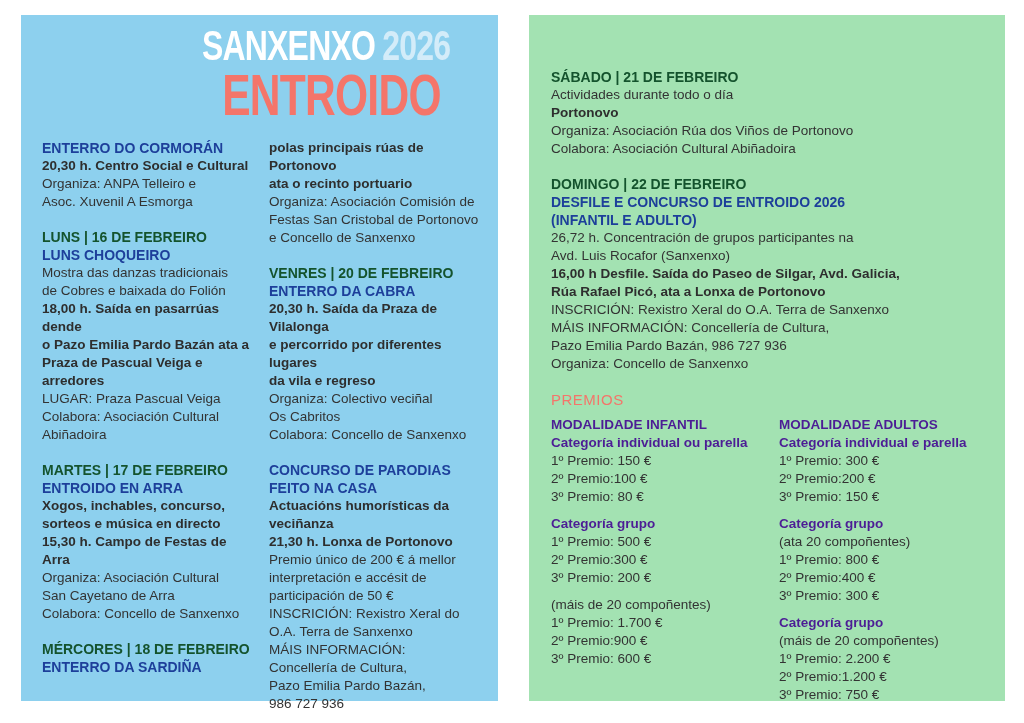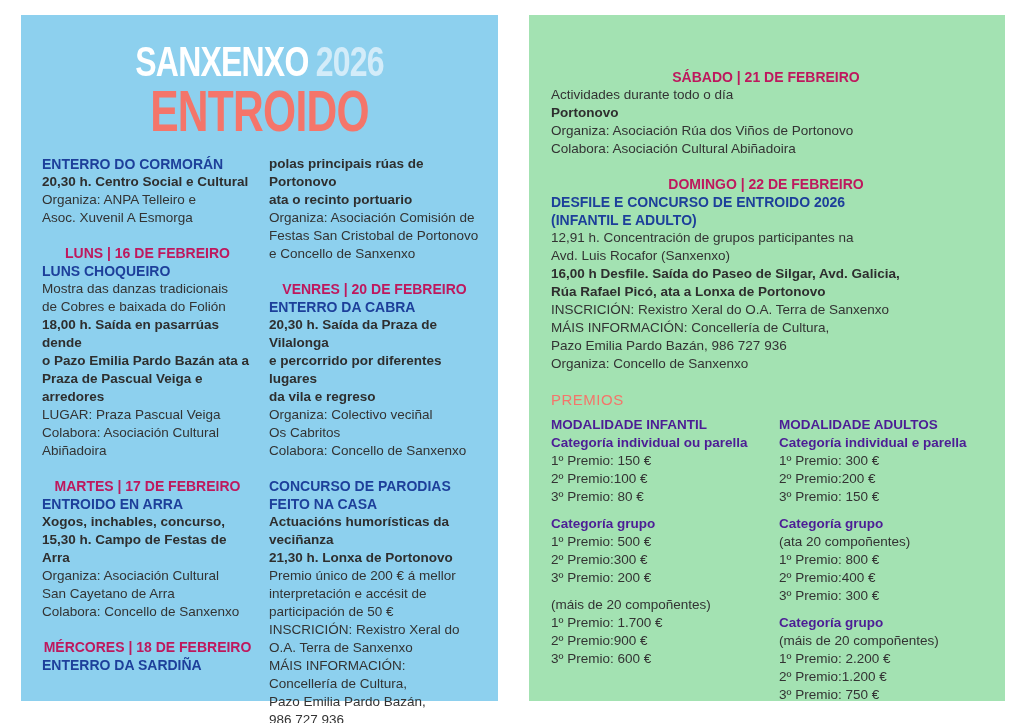--- a/index.html
+++ b/index.html
@@ -7,33 +7,33 @@
     width:1024px; height:723px; background:#ffffff;
     font-family:"Liberation Sans", sans-serif;
     -webkit-font-smoothing:antialiased;
   }
   .page { position:relative; width:1024px; height:723px; background:#ffffff; overflow:hidden; }
   .card { position:absolute; top:15px; height:686px; box-sizing:border-box; }
   .card-blue  { left:21px;  width:477px; background:#8dd0ee; }
   .card-green { left:529px; width:476px; background:#a3e2b2; }
 
   
-  .poster-title { padding-top:24px; text-align:center; }
+  .poster-title { padding-top:8px; text-align:right; }
   .t1 { font-size:40px; font-weight:bold; line-height:1.02; letter-spacing:-1px;
         transform:scale(0.80,1.08); transform-origin:center top; white-space:nowrap; }
   .t1 .w { color:#ffffff; }
   .t1 .y { color:#d3ecf9; margin-left:9px; }
   .t2 { font-size:56px; font-weight:bold; line-height:1; color:#f4756a; letter-spacing:-1px;
         transform:scale(0.76,1.02); transform-origin:center top; margin-top:3px; white-space:nowrap; }
 
   
   .cols { display:flex; gap:16px; padding:0 18px 0 21px; margin-top:16px; }
   .col { width:50%; }
   .block { margin-bottom:17px; }
-  .event-day   { color:#be185d; font-weight:bold; font-size:14px; line-height:18px;text-align:center; }
+  .event-day   { color:#14532d; font-weight:bold; font-size:14px; line-height:18px; }
   .event-title { color:#1d3f9a; font-weight:bold; font-size:14px; line-height:18px; }
   .body-line   { color:#333333; font-size:13.5px; line-height:18px; }
   .body-line.bold { font-weight:bold; color:#2e2e2e; }
 
   
   .rblocks { padding:53px 24px 0 22px; }
   .premios { padding:0 24px 0 22px; }
   .premios-heading { color:#f4756a; font-weight:normal; font-size:15px; letter-spacing:0.5px; line-height:20px; }
   .premio-cols { display:flex; gap:26px; margin-top:6px; }
   .pcol { width:50%; }
@@ -70,20 +70,21 @@
             <div class="body-line bold">o Pazo Emilia Pardo Bazán ata a</div>
             <div class="body-line bold">Praza de Pascual Veiga e arredores</div>
             <div class="body-line">LUGAR: Praza Pascual Veiga</div>
             <div class="body-line">Colabora: Asociación Cultural</div>
             <div class="body-line">Abiñadoira</div>
           </div>
           <div class="block">
             <div class="event-day">MARTES | 17 DE FEBREIRO</div>
             <div class="event-title">ENTROIDO EN ARRA</div>
             <div class="body-line bold">Xogos, inchables, concurso,</div>
+            <div class="body-line bold">sorteos e música en directo</div>
             <div class="body-line bold">15,30 h. Campo de Festas de Arra</div>
             <div class="body-line">Organiza: Asociación Cultural</div>
             <div class="body-line">San Cayetano de Arra</div>
             <div class="body-line">Colabora: Concello de Sanxenxo</div>
           </div>
           <div class="block">
             <div class="event-day">MÉRCORES | 18 DE FEBREIRO</div>
             <div class="event-title">ENTERRO DA SARDIÑA</div>
           </div>
         </div>
@@ -131,21 +132,21 @@
           <div class="event-day">SÁBADO | 21 DE FEBREIRO</div>
           <div class="body-line">Actividades durante todo o día</div>
           <div class="body-line bold">Portonovo</div>
           <div class="body-line">Organiza: Asociación Rúa dos Viños de Portonovo</div>
           <div class="body-line">Colabora: Asociación Cultural Abiñadoira</div>
         </div>
         <div class="block">
           <div class="event-day">DOMINGO | 22 DE FEBREIRO</div>
           <div class="event-title">DESFILE E CONCURSO DE ENTROIDO 2026</div>
           <div class="event-title">(INFANTIL E ADULTO)</div>
-          <div class="body-line">12,91 h. Concentración de grupos participantes na</div>
+          <div class="body-line">26,72 h. Concentración de grupos participantes na</div>
           <div class="body-line">Avd. Luis Rocafor (Sanxenxo)</div>
           <div class="body-line bold">16,00 h Desfile. Saída do Paseo de Silgar, Avd. Galicia,</div>
           <div class="body-line bold">Rúa Rafael Picó, ata a Lonxa de Portonovo</div>
           <div class="body-line">INSCRICIÓN: Rexistro Xeral do O.A. Terra de Sanxenxo</div>
           <div class="body-line">MÁIS INFORMACIÓN: Concellería de Cultura,</div>
           <div class="body-line">Pazo Emilia Pardo Bazán, 986 727 936</div>
           <div class="body-line">Organiza: Concello de Sanxenxo</div>
         </div>
       </div>
     <div class="premios">

